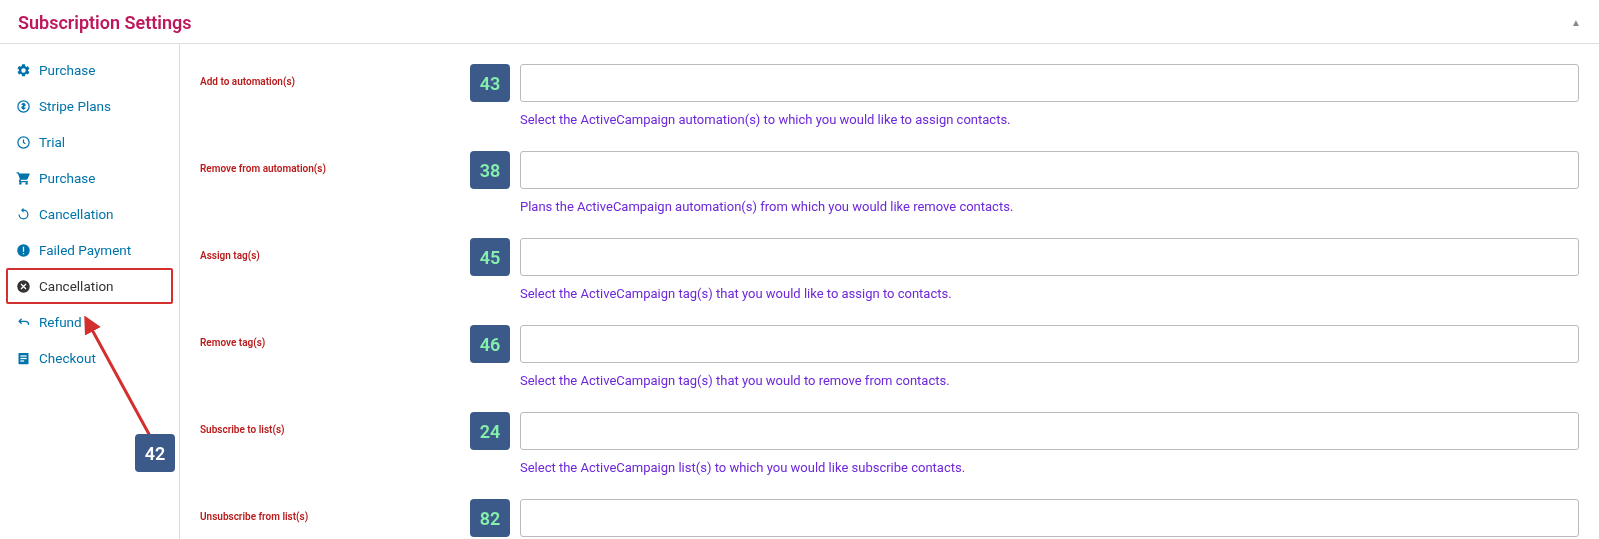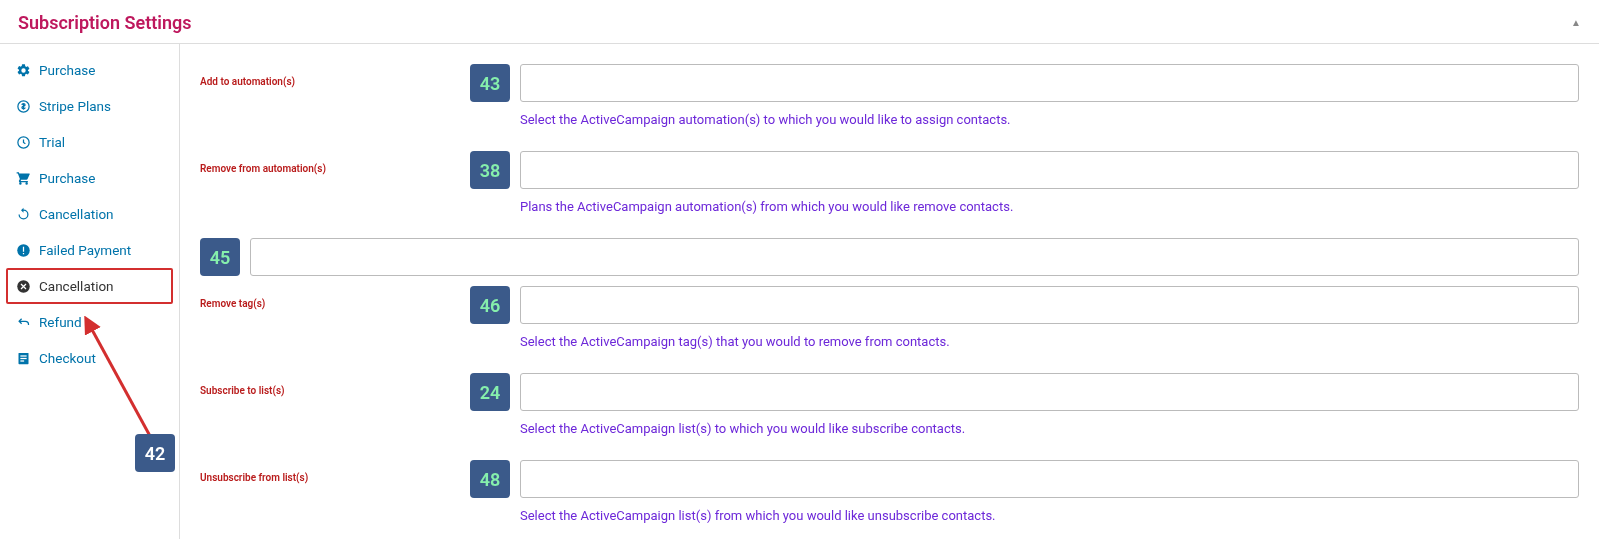--- a/index.html
+++ b/index.html
@@ -259,25 +259,27 @@
       <div class="field-control">
         <div class="field-input-row">
           <div class="badge">38</div>
           <input class="select-box" type="text" style="">
         </div>
         <div class="help-text">Plans the ActiveCampaign automation(s) from which you would like remove contacts.</div>
       </div>
     </div>
 
     <div class="field-row">
+      <div class="field-label">Assign tag(s)</div>
       <div class="field-control">
         <div class="field-input-row">
           <div class="badge">45</div>
           <input class="select-box" type="text" style="">
         </div>
+        <div class="help-text">Select the ActiveCampaign tag(s) that you would like to assign to contacts.</div>
       </div>
     </div>
 
     <div class="field-row">
       <div class="field-label">Remove tag(s)</div>
       <div class="field-control">
         <div class="field-input-row">
           <div class="badge">46</div>
           <input class="select-box" type="text" style="">
         </div>
@@ -293,21 +295,21 @@
           <input class="select-box" type="text" style="">
         </div>
         <div class="help-text">Select the ActiveCampaign list(s) to which you would like subscribe contacts.</div>
       </div>
     </div>
 
     <div class="field-row">
       <div class="field-label">Unsubscribe from list(s)</div>
       <div class="field-control">
         <div class="field-input-row">
-          <div class="badge">48</div>
+          <div class="badge">82</div>
           <input class="select-box" type="text" style="">
         </div>
         <div class="help-text">Select the ActiveCampaign list(s) from which you would like unsubscribe contacts.</div>
       </div>
     </div>
 
   </div>
 </div>
 
 </body></html>

